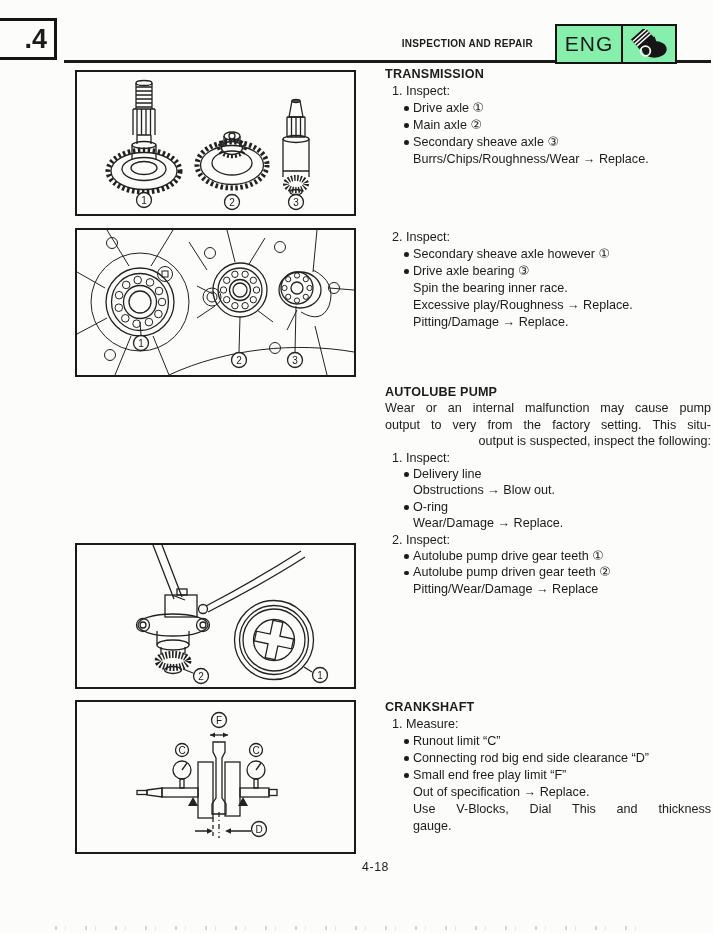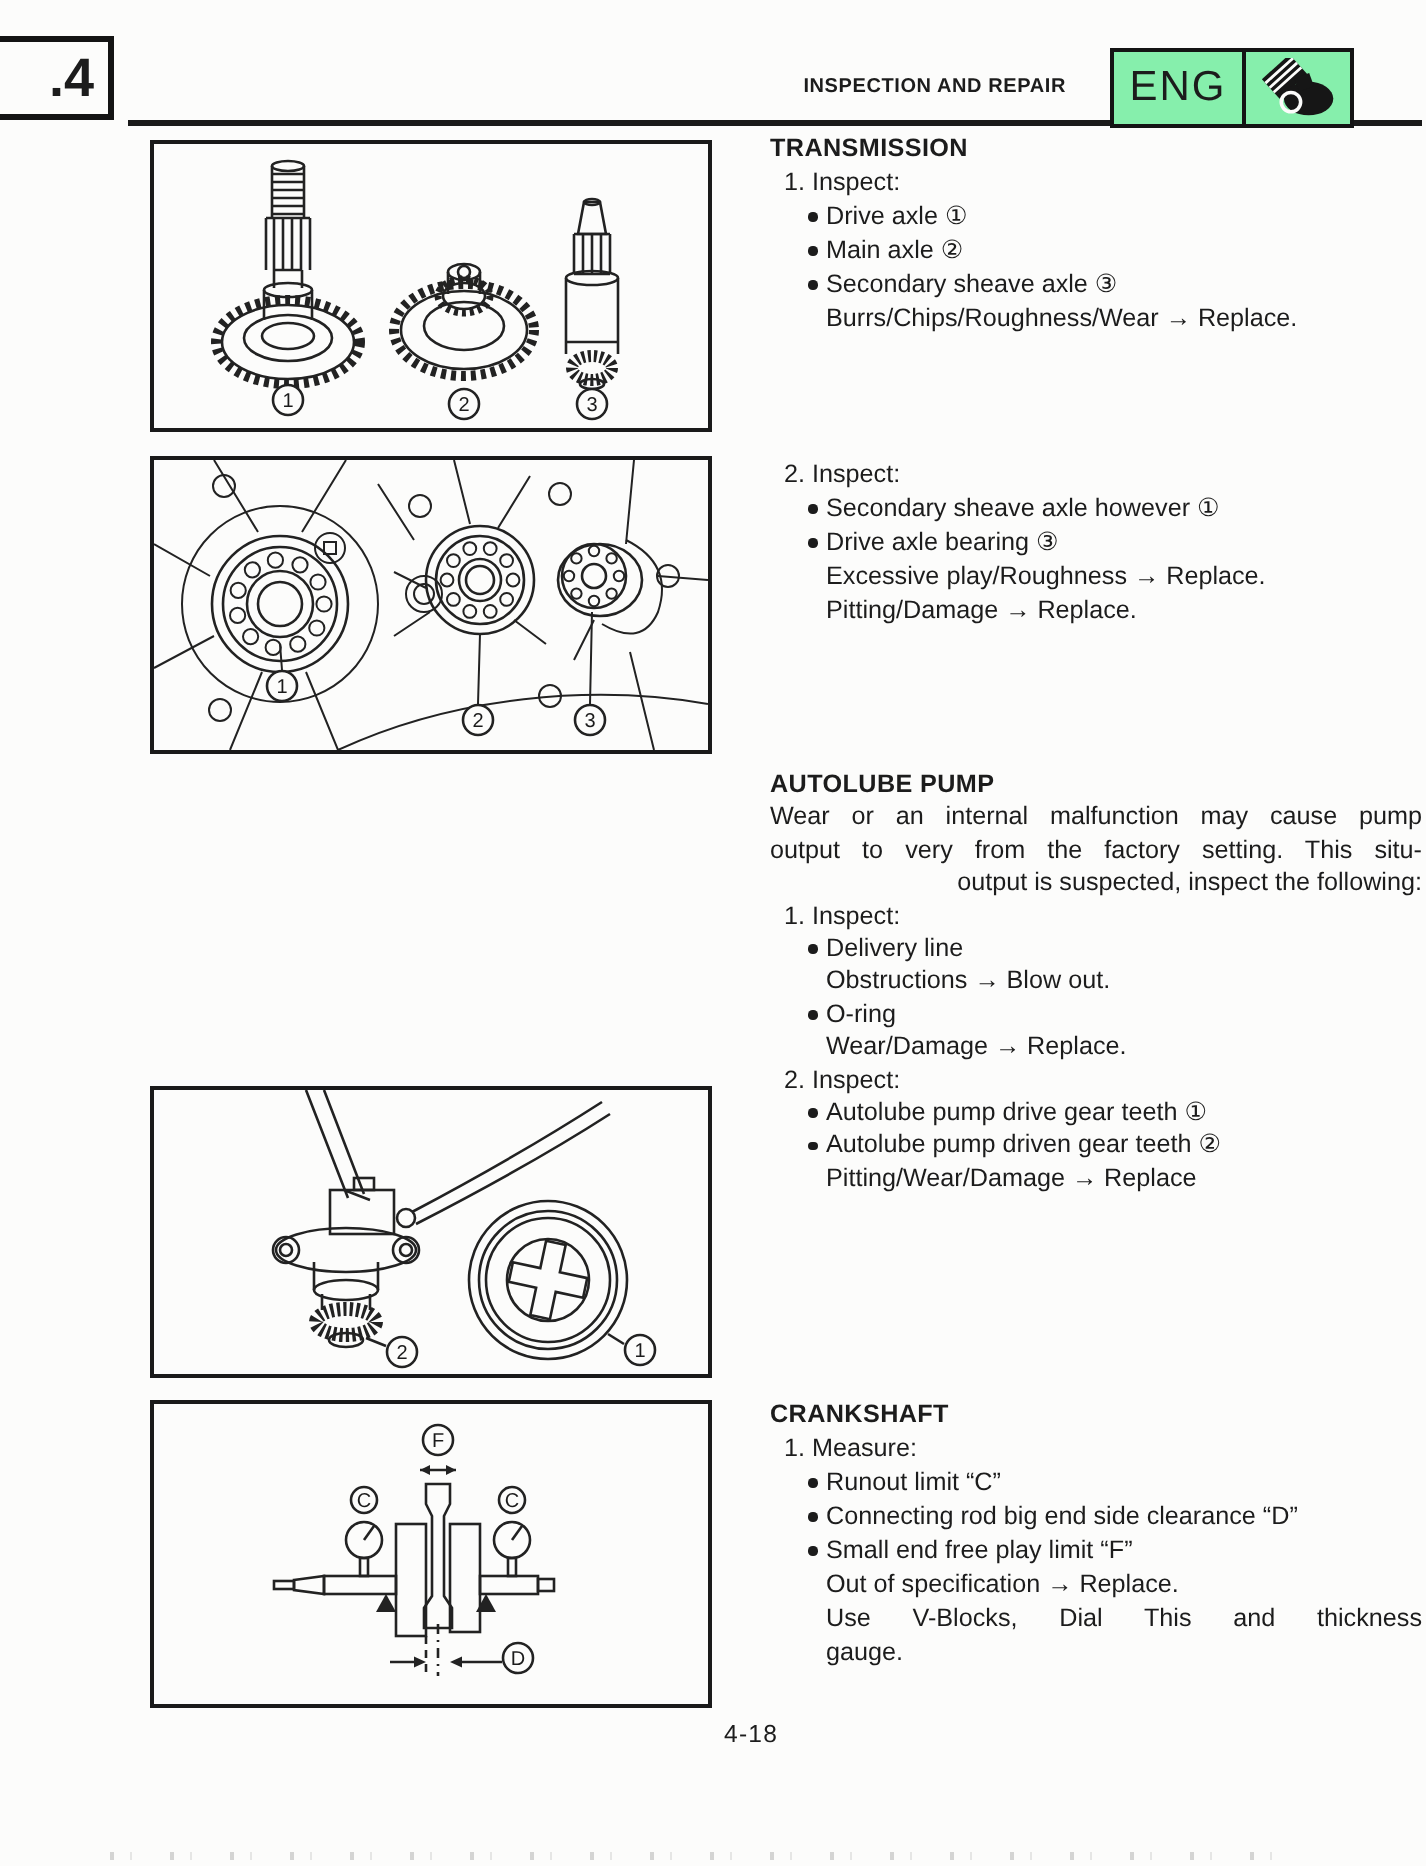--- a/index.html
+++ b/index.html
@@ -262,20 +262,21 @@
     <div class="tline l-bullet">Drive axle ①</div>
     <div class="tline l-bullet">Main axle ②</div>
     <div class="tline l-bullet">Secondary sheave axle ③</div>
     <div class="tline l-note">Burrs/Chips/Roughness/Wear → Replace.</div>
   </div>
 
   <div class="col-block" style="top:229px;">
     <div class="tline l-num">2. Inspect:</div>
     <div class="tline l-bullet">Secondary sheave axle however ①</div>
     <div class="tline l-bullet">Drive axle bearing ③</div>
+    <div class="tline l-note">Spin the bearing inner race.</div>
     <div class="tline l-note">Excessive play/Roughness → Replace.</div>
     <div class="tline l-note">Pitting/Damage → Replace.</div>
   </div>
 
   <div class="col-block lh-s" style="top:384px;">
     <div class="tline head">AUTOLUBE PUMP</div>
     <div class="tline l-para">Wear or an internal malfunction may cause pump</div>
     <div class="tline l-para">output to very from the factory setting. This situ-</div>
     <div class="tline l-para-end">output is suspected, inspect the following:</div>
     <div class="tline l-num">1. Inspect:</div>

